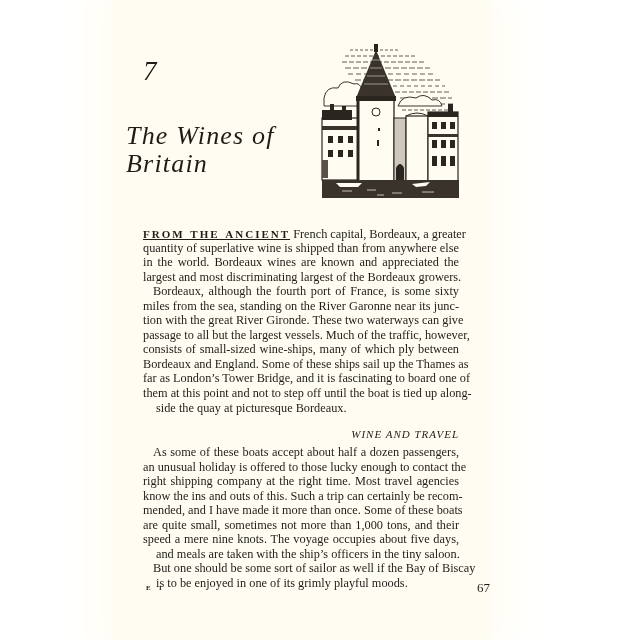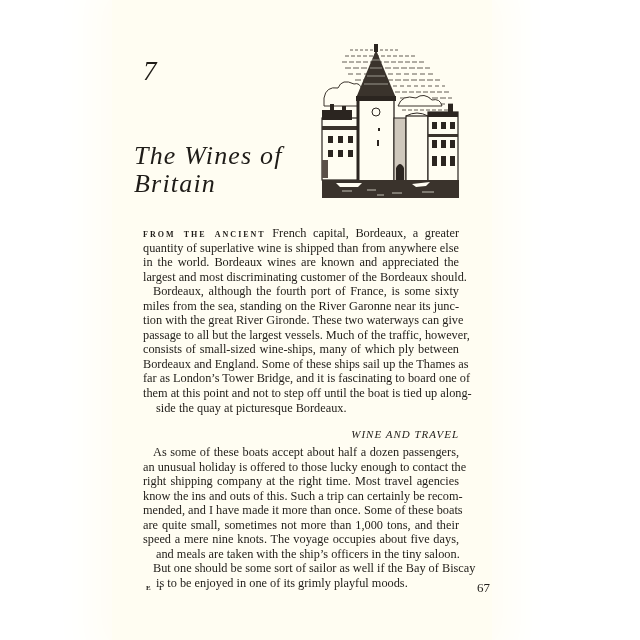--- a/index.html
+++ b/index.html
@@ -26,28 +26,27 @@
     .chapter-num {
       position: absolute;
       left: 143px;
       top: 58px;
       font-size: 27px;
       font-style: italic;
       line-height: 1;
     }
     .chapter-title {
       position: absolute;
-      left: 134px;
+      left: 126px;
       top: 122px;
       font-size: 26px;
       font-style: italic;
       line-height: 28px;
       letter-spacing: 1.2px;
       width: 150px;
-      margin-top: 20px;
     }
     .illustration {
       position: absolute;
       left: 320px;
       top: 40px;
       width: 140px;
       height: 158px;
     }
     .body-text {
       position: absolute;
@@ -69,22 +68,23 @@
       text-align-last: left;
       margin-left: 13px;
     }
     .body-text .line.indent {
       padding-left: 10px;
     }
     .smallcaps {
       font-variant: small-caps;
       letter-spacing: 2px;
       font-weight: bold;
-      font-size: 11px;
+      font-size: 15px;
       text-transform: lowercase;
+      text-decoration: underline;
     }
     .section-heading {
       position: absolute;
       left: 143px;
       width: 316px;
       top: 428px;
       text-align: right;
       font-size: 11px;
       font-style: italic;
       letter-spacing: 1px;
@@ -207,21 +207,21 @@
       <line x1="100" y1="12" x2="112" y2="12"></line>
       <line x1="55" y1="15" x2="62" y2="15"></line>
     </g>
   </svg>
 </div>
 
 <div class="body-text serif" style="top:226px;">
   <span class="line"><span class="smallcaps">FROM THE ANCIENT</span><span> French capital, Bordeaux, a greater</span></span>
   <span class="line">quantity of superlative wine is shipped than from anywhere else</span>
   <span class="line">in the world. Bordeaux wines are known and appreciated the</span>
-  <span class="line">largest and most discriminating customer of the Bordeaux should.</span>
+  <span class="line">largest and most discriminating largest of the Bordeaux growers.</span>
   <span class="line indent">Bordeaux, although the fourth port of France, is some sixty</span>
   <span class="line">miles from the sea, standing on the River Garonne near its junc-</span>
   <span class="line">tion with the great River Gironde. These two waterways can give</span>
   <span class="line">passage to all but the largest vessels. Much of the traffic, however,</span>
   <span class="line">consists of small-sized wine-ships, many of which ply between</span>
   <span class="line">Bordeaux and England. Some of these ships sail up the Thames as</span>
   <span class="line">far as London’s Tower Bridge, and it is fascinating to board one of</span>
   <span class="line">them at this point and not to step off until the boat is tied up along-</span>
   <span class="line last">side the quay at picturesque Bordeaux.</span>
 </div>

